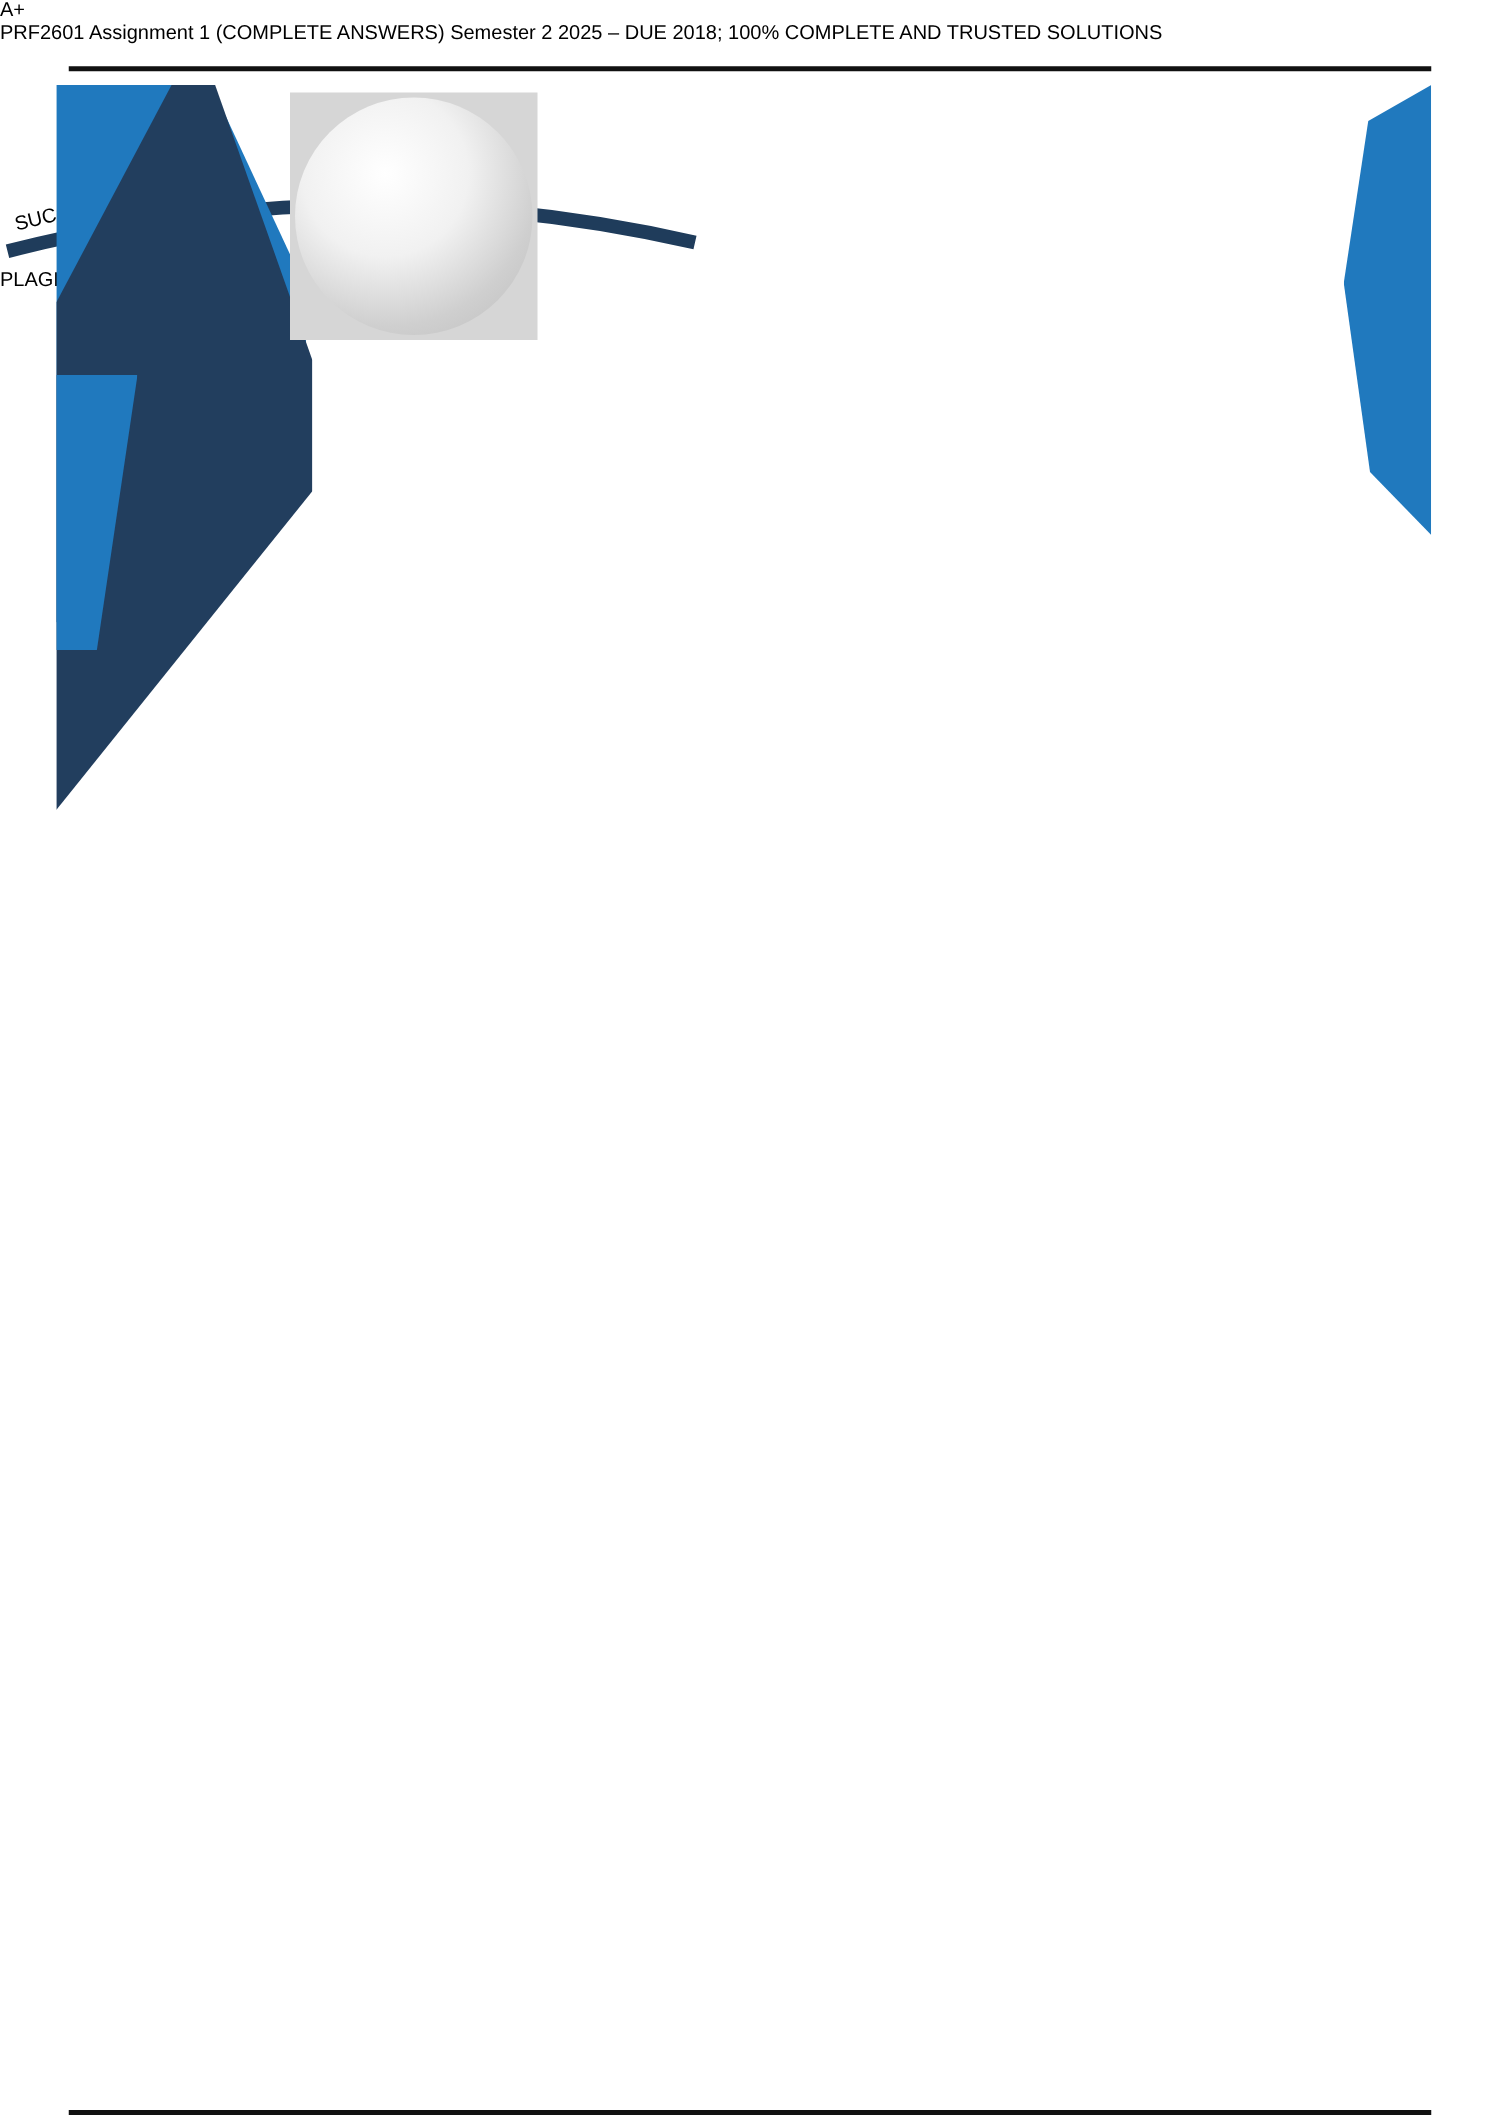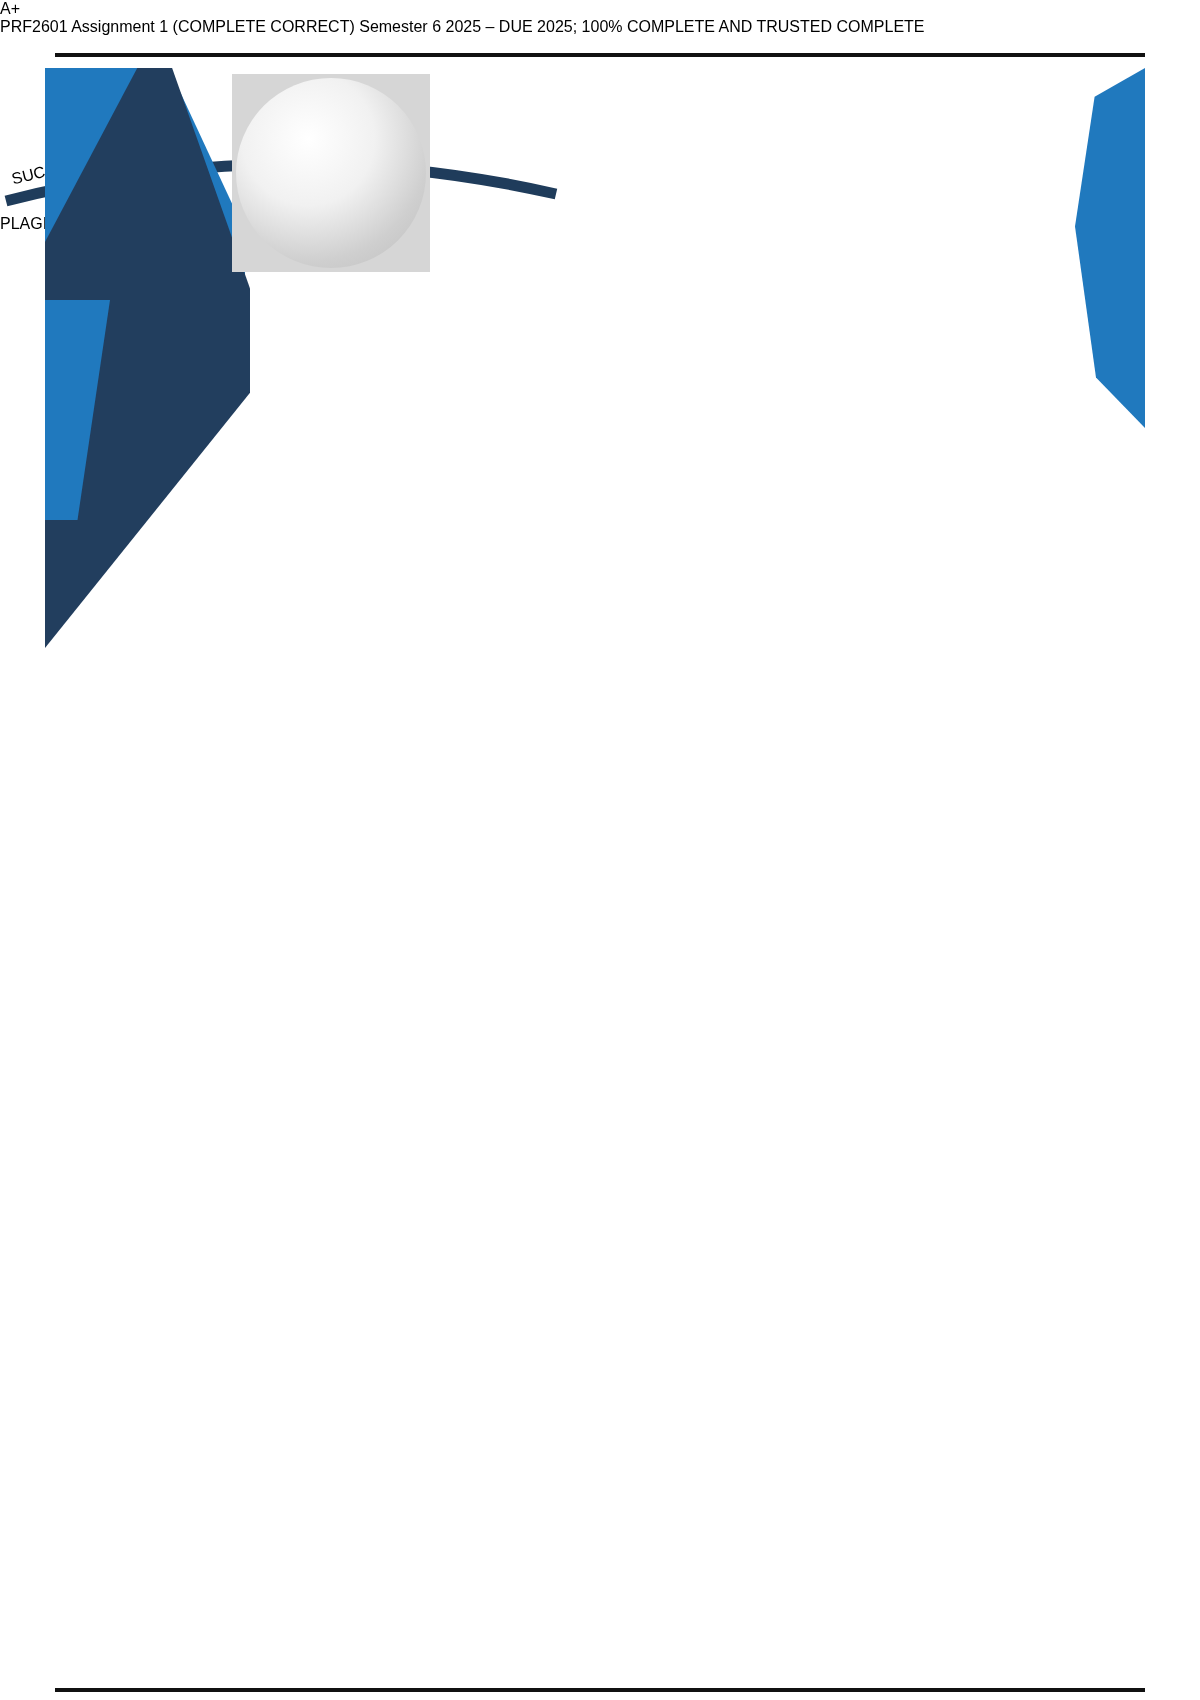--- a/index.html
+++ b/index.html
@@ -221,24 +221,24 @@
   </div>
 
   <div class="badge-aplus">
     <div class="ring"></div>
     <div class="ring2"></div>
     <div class="grade">A+</div>
   </div>
 
   <div class="title">
     <span class="ln">PRF2601 Assignment 1</span>
-    <span class="ln">(COMPLETE CORRECT) Semester</span>
-    <span class="ln">6 2025 – DUE 2025; 100%</span>
+    <span class="ln">(COMPLETE ANSWERS) Semester</span>
+    <span class="ln">2 2025 – DUE 2018; 100%</span>
     <span class="ln">COMPLETE AND TRUSTED</span>
-    <span class="ln">COMPLETE</span>
+    <span class="ln">SOLUTIONS</span>
   </div>
 
   <div class="photo">
     <div class="clouds"></div>
     <div class="tower"></div>
     <div class="cables"></div>
     <div class="cables2"></div>
   </div>
 
   <div class="success">

